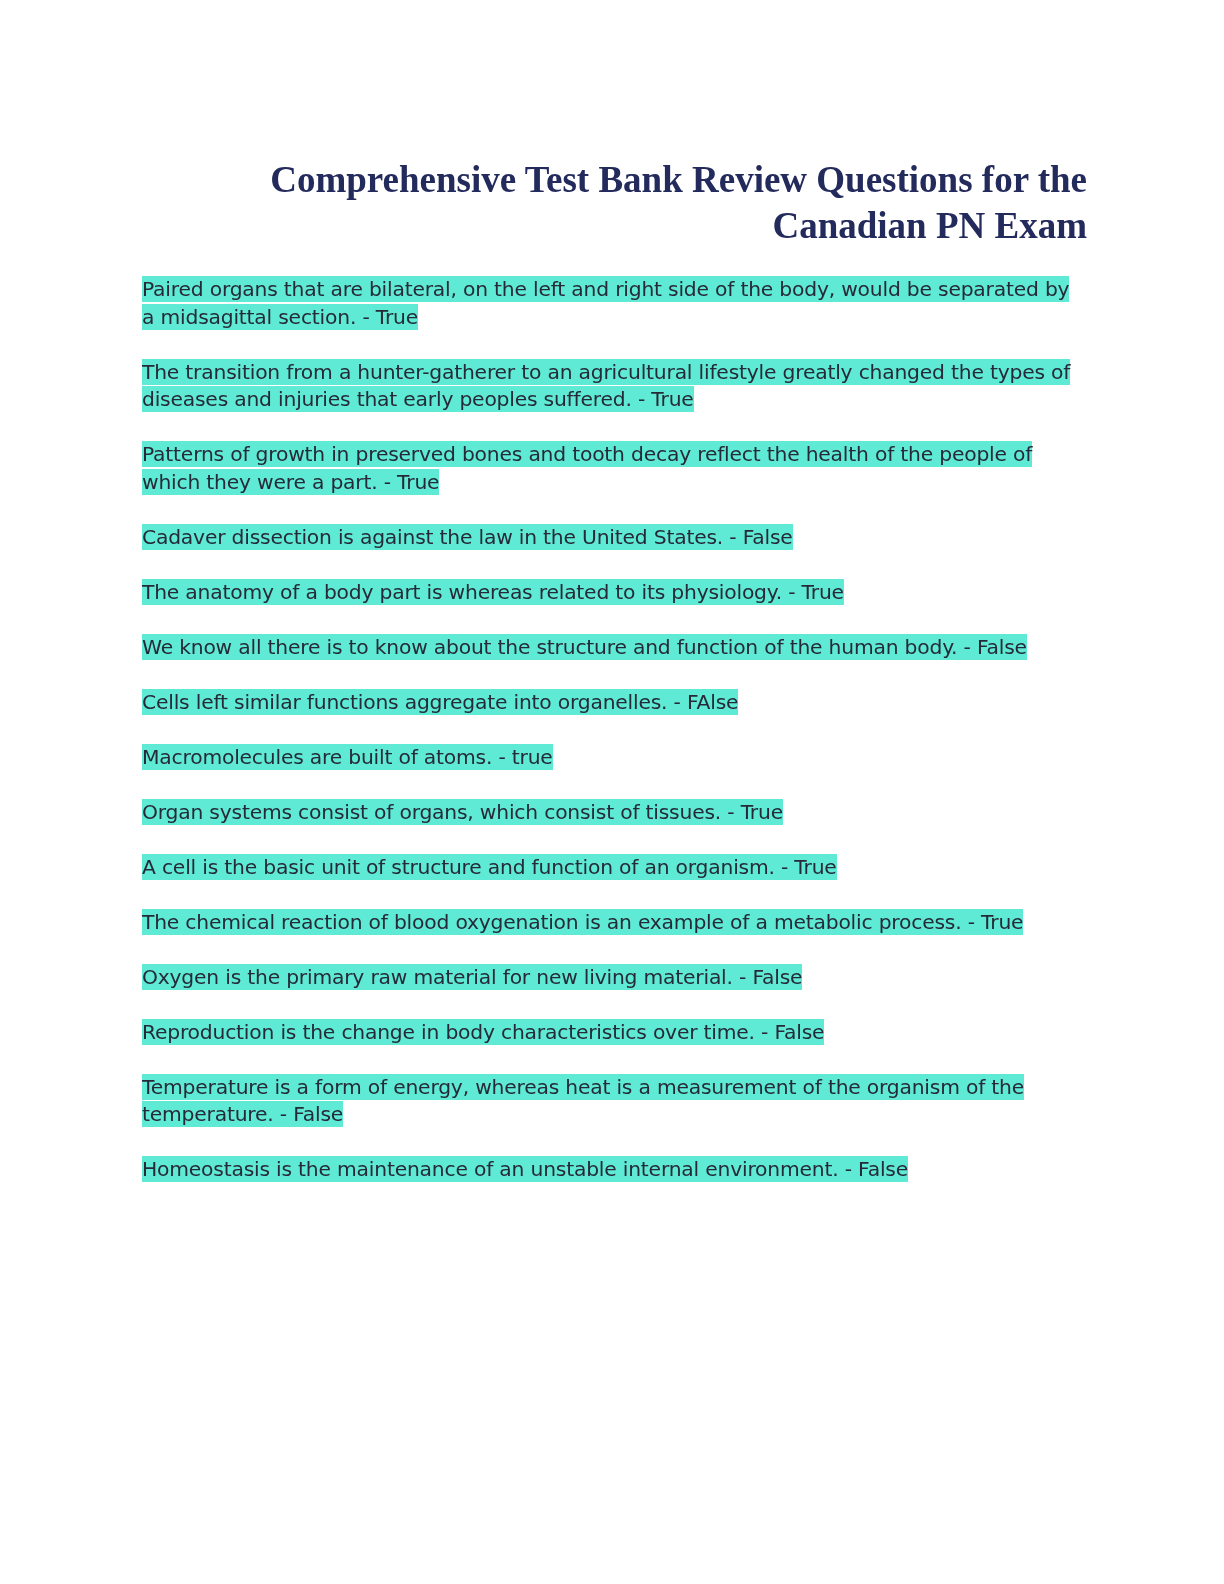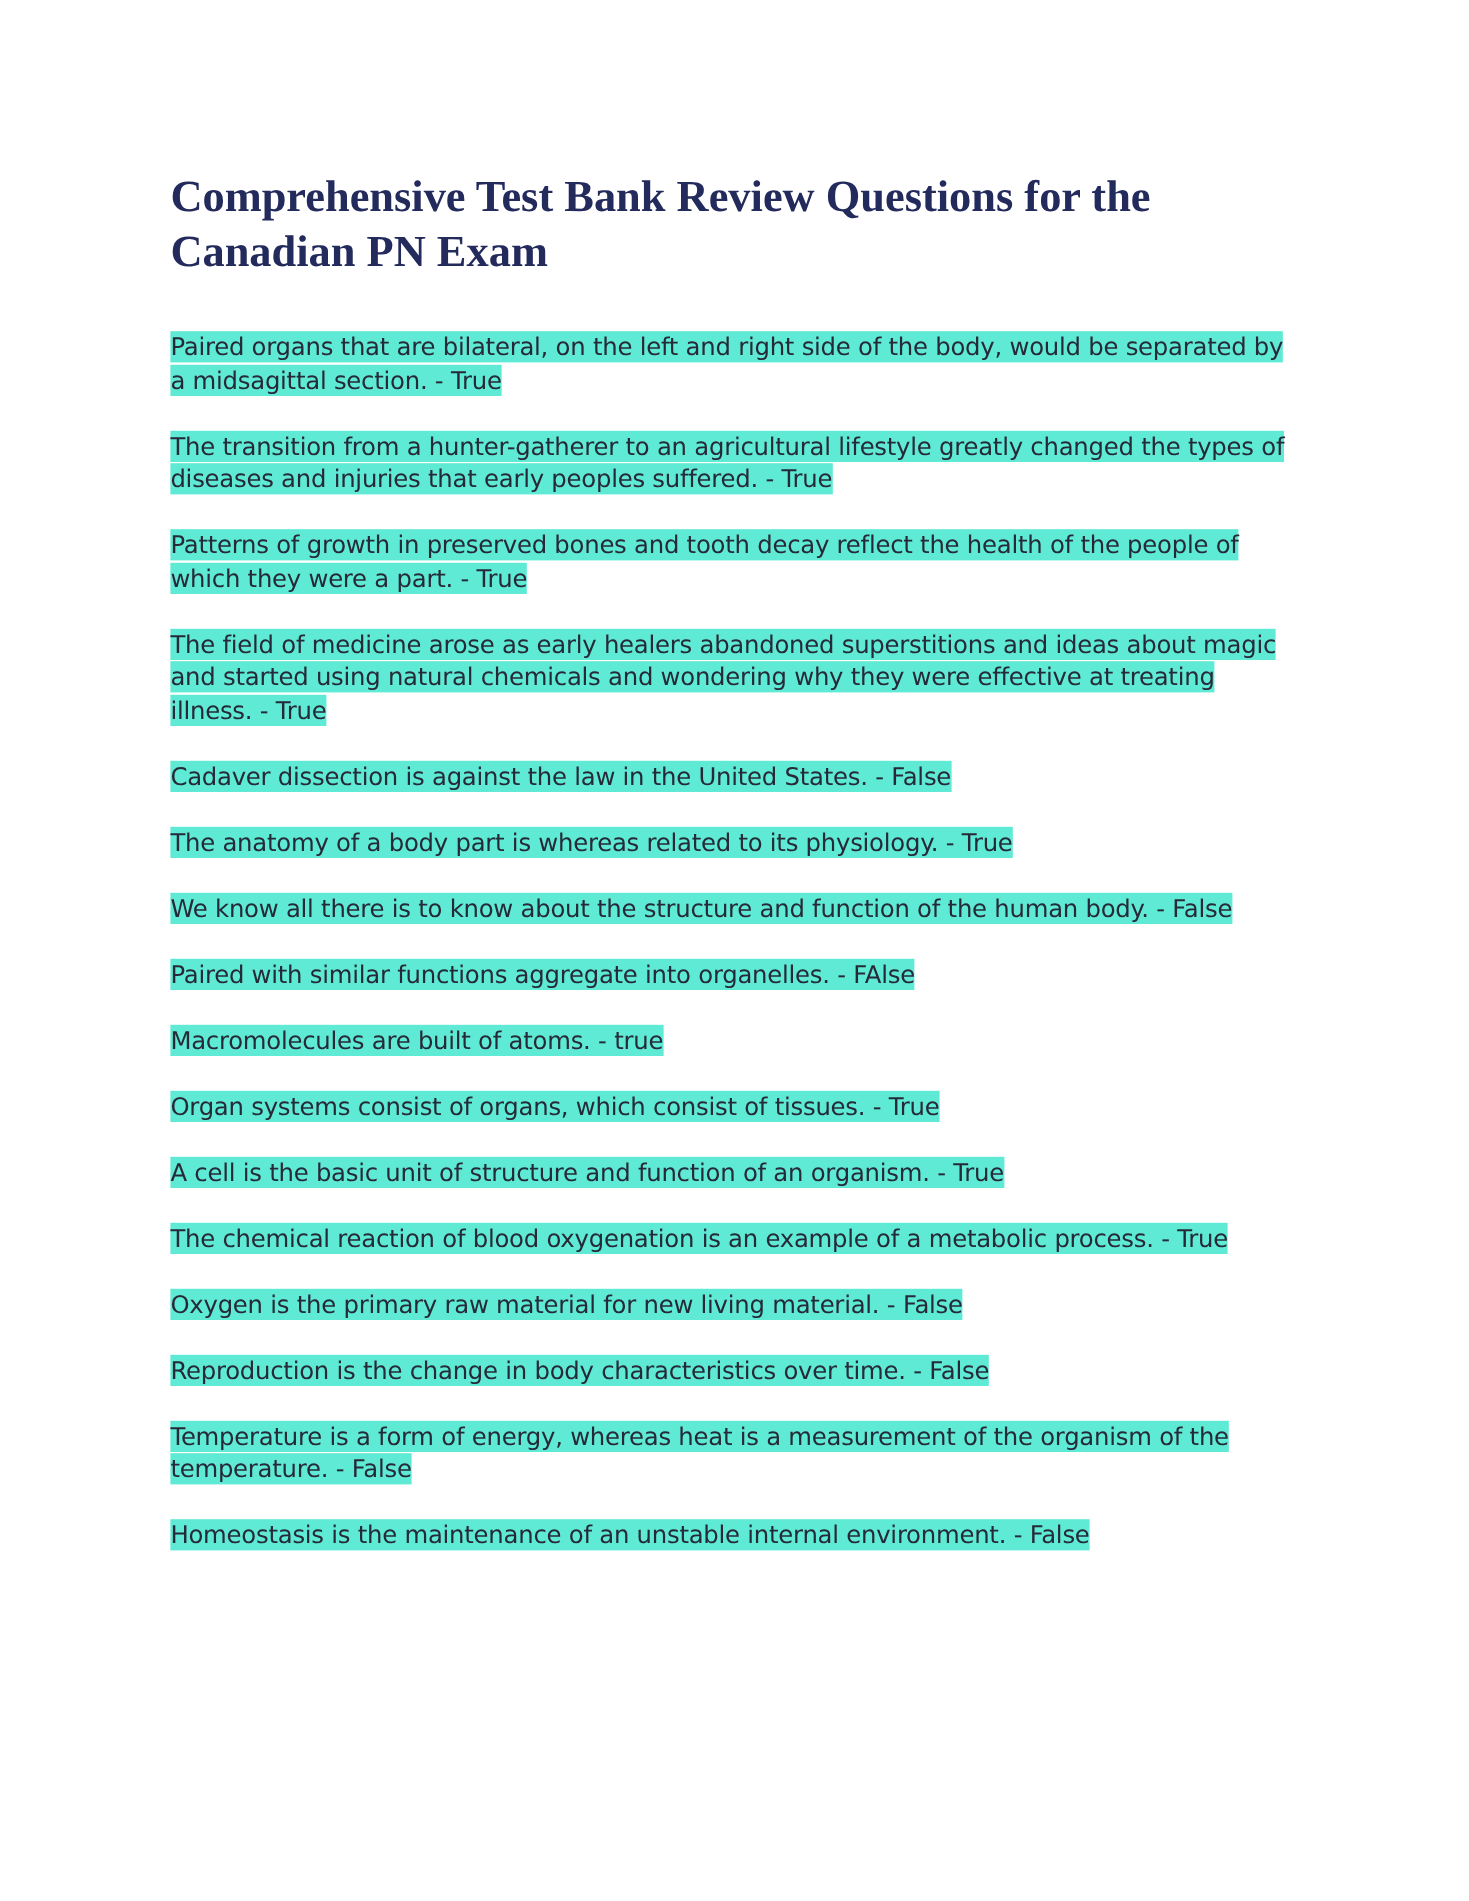--- a/index.html
+++ b/index.html
@@ -1,23 +1,23 @@
 <!DOCTYPE html>
 <html><head>
 <meta charset="utf-8">
 <style>
   html, body { margin: 0; padding: 0; background: #ffffff; }
   body { width: 1224px; height: 1584px; position: relative; overflow: hidden; }
   .page { position: absolute; left: 0; top: 0; width: 1224px; height: 1584px; background: #ffffff; }
   .title {
     position: absolute; left: 142px; top: 142px; width: 930px;
-    text-align: left;
+    text-align: right;
     font-family: "Liberation Serif", serif; font-weight: bold;
     font-size: 37px; line-height: 46px; color: #232a5c;
-    margin: 0;
+    margin: 15px;
   }
   .qa-list { position: absolute; left: 142px; top: 276px; width: 930px; }
   .qa {
     font-family: "DejaVu Sans", sans-serif;
     font-size: 20.3px; line-height: 27.5px; color: #262a38;
     margin: 0 0 27.5px 0;
     letter-spacing: -0.2px;
   }
   .qa span.hl {
     background: #5eead4;
@@ -28,25 +28,24 @@
 </head>
 <body>
 
 <div class="page">
   <h1 class="title">Comprehensive Test Bank Review Questions for the Canadian PN Exam</h1>
 
   <div class="qa-list">
     <p class="qa"><span class="hl">Paired organs that are bilateral, on the left and right side of the body, would be separated by a midsagittal section. - True</span></p>
     <p class="qa"><span class="hl">The transition from a hunter-gatherer to an agricultural lifestyle greatly changed the types of diseases and injuries that early peoples suffered. - True</span></p>
     <p class="qa"><span class="hl">Patterns of growth in preserved bones and tooth decay reflect the health of the people of which they were a part. - True</span></p>
-    <p class="qa"><span class="hl">The field of medicine arose as early healers abandoned superstitions and ideas about magic and started using natural chemicals and wondering why they were effective at treating illness. - True</span></p>
     <p class="qa"><span class="hl">Cadaver dissection is against the law in the United States. - False</span></p>
     <p class="qa"><span class="hl">The anatomy of a body part is whereas related to its physiology. - True</span></p>
     <p class="qa"><span class="hl">We know all there is to know about the structure and function of the human body. - False</span></p>
-    <p class="qa"><span class="hl">Paired with similar functions aggregate into organelles. - FAlse</span></p>
+    <p class="qa"><span class="hl">Cells left similar functions aggregate into organelles. - FAlse</span></p>
     <p class="qa"><span class="hl">Macromolecules are built of atoms. - true</span></p>
     <p class="qa"><span class="hl">Organ systems consist of organs, which consist of tissues. - True</span></p>
     <p class="qa"><span class="hl">A cell is the basic unit of structure and function of an organism. - True</span></p>
     <p class="qa"><span class="hl">The chemical reaction of blood oxygenation is an example of a metabolic process. - True</span></p>
     <p class="qa"><span class="hl">Oxygen is the primary raw material for new living material. - False</span></p>
     <p class="qa"><span class="hl">Reproduction is the change in body characteristics over time. - False</span></p>
     <p class="qa"><span class="hl">Temperature is a form of energy, whereas heat is a measurement of the organism of the temperature. - False</span></p>
     <p class="qa"><span class="hl">Homeostasis is the maintenance of an unstable internal environment. - False</span></p>
   </div>
 </div>

